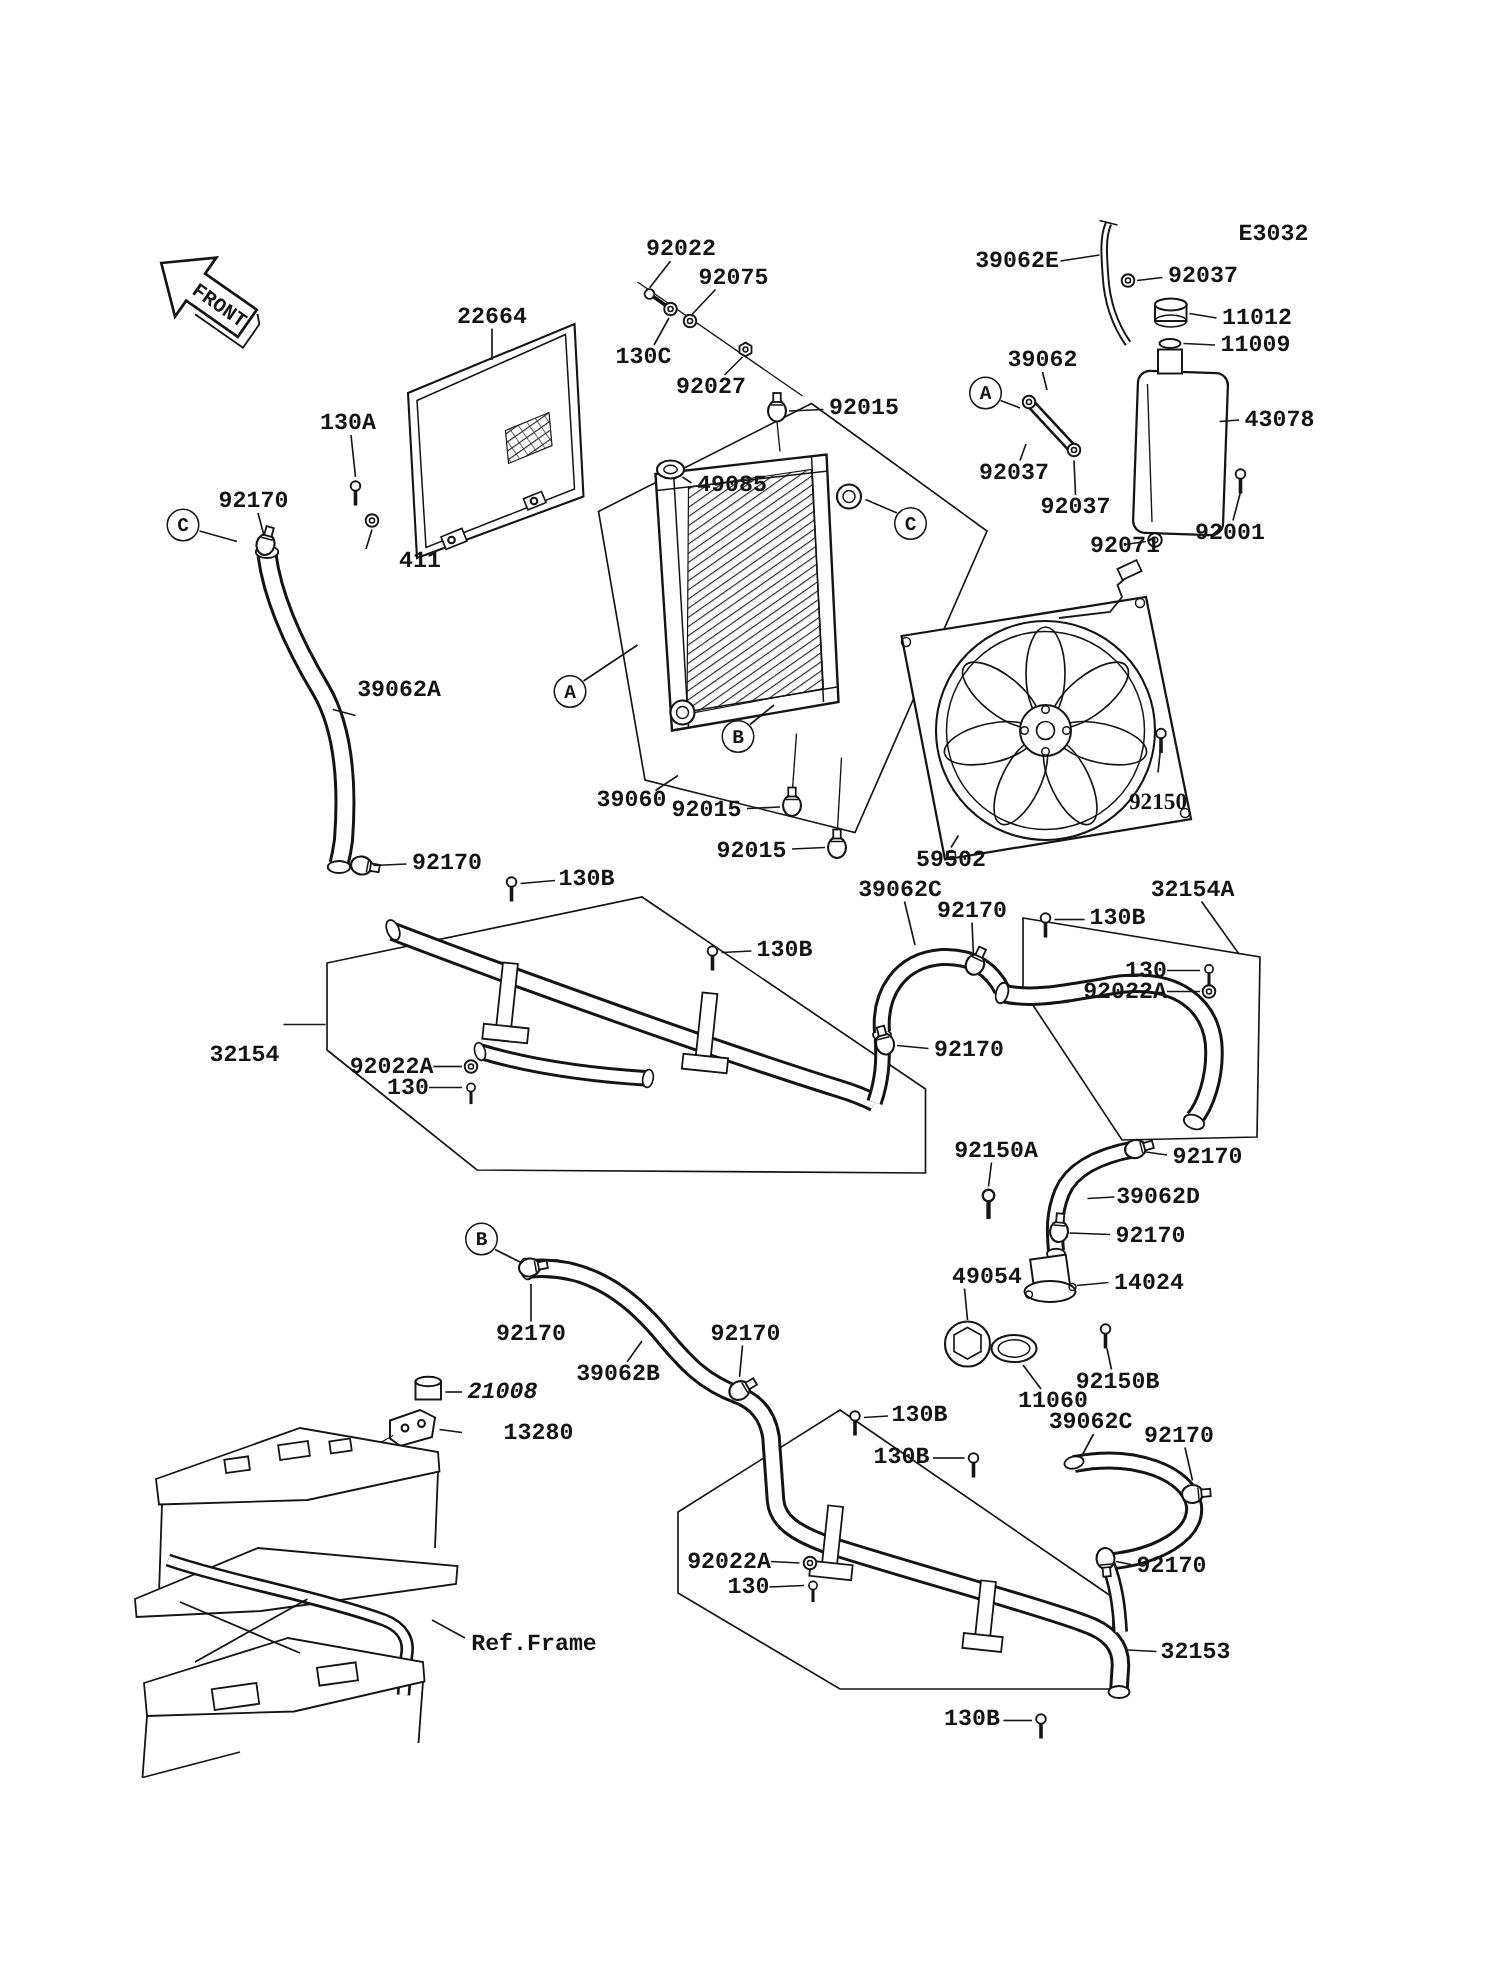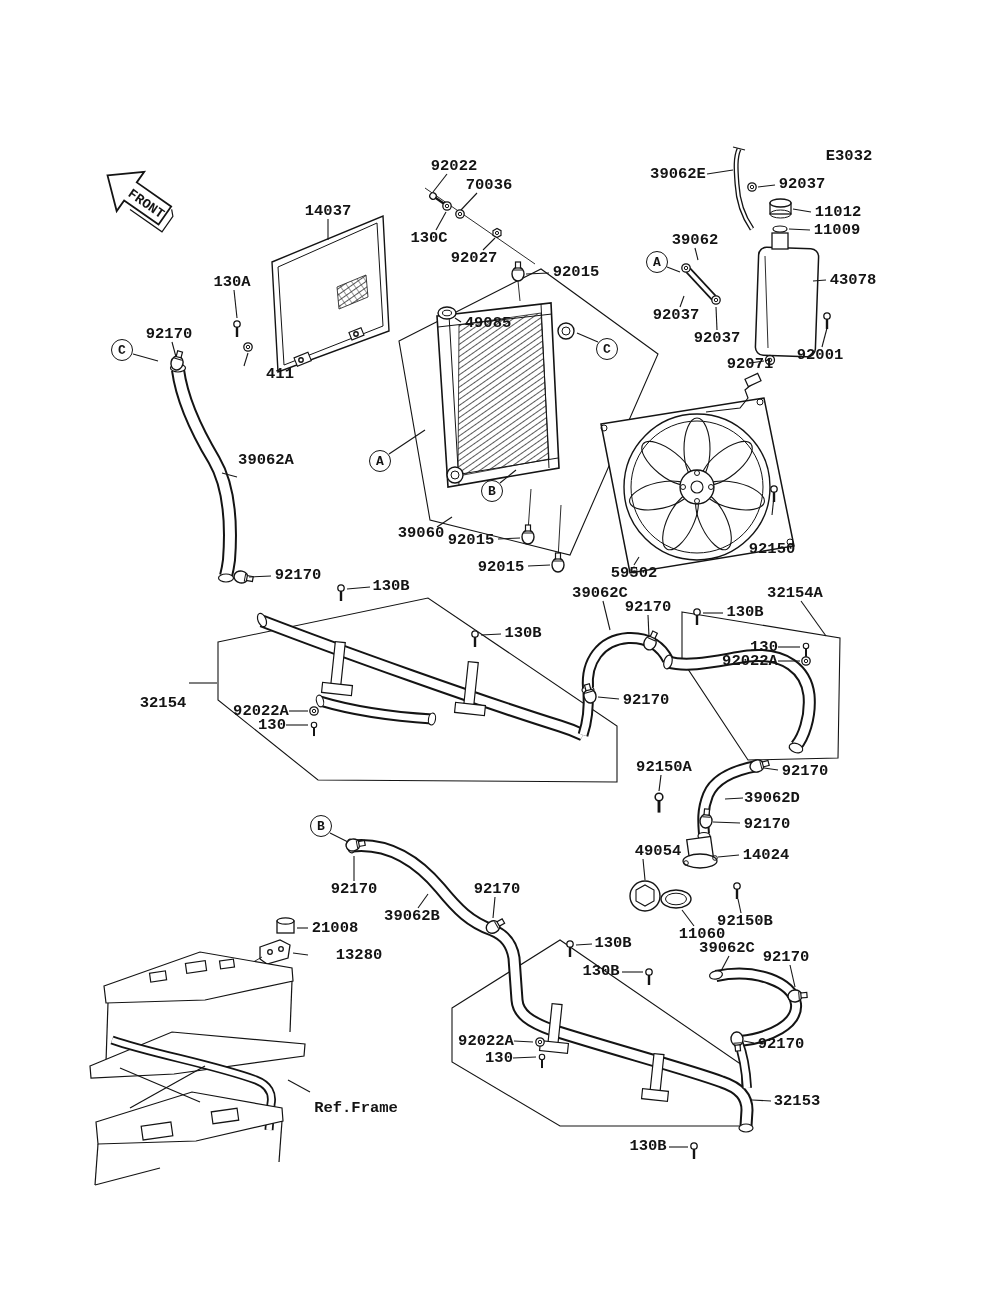--- a/index.html
+++ b/index.html
@@ -367,43 +367,43 @@
       <polyline points="667,267 680,272" fill="none" stroke="#161616" stroke-width="1.1"></polyline>
       <polyline points="133,354 158,361" fill="none" stroke="#161616" stroke-width="1.1"></polyline>
       <polyline points="598,342 577,333" fill="none" stroke="#161616" stroke-width="1.1"></polyline>
       <polyline points="389,454 425,430" fill="none" stroke="#161616" stroke-width="1.1"></polyline>
       <polyline points="500,483 516,470" fill="none" stroke="#161616" stroke-width="1.1"></polyline>
       <polyline points="330,833 348,842" fill="none" stroke="#161616" stroke-width="1.1"></polyline>
     </svg>
 
 <div class="part-label" style="left: 849px; top: 156px;">E3032</div>
     <div class="part-label" style="left: 454px; top: 166px;">92022</div>
-    <div class="part-label" style="left: 489px; top: 185px;">70036</div>
-    <div class="part-label" style="left: 328px; top: 211px;">14037</div>
+    <div class="part-label" style="left: 489px; top: 185px;">92075</div>
+    <div class="part-label" style="left: 328px; top: 211px;">22664</div>
     <div class="part-label" style="left: 429px; top: 238px;">130C</div>
     <div class="part-label" style="left: 474px; top: 258px;">92027</div>
     <div class="part-label" style="left: 576px; top: 272px;">92015</div>
     <div class="part-label" style="left: 678px; top: 174px;">39062E</div>
     <div class="part-label" style="left: 802px; top: 184px;">92037</div>
     <div class="part-label" style="left: 838px; top: 212px;">11012</div>
     <div class="part-label" style="left: 837px; top: 230px;">11009</div>
     <div class="part-label" style="left: 695px; top: 240px;">39062</div>
     <div class="part-label" style="left: 853px; top: 280px;">43078</div>
     <div class="part-label" style="left: 232px; top: 282px;">130A</div>
     <div class="part-label" style="left: 676px; top: 315px;">92037</div>
     <div class="part-label" style="left: 717px; top: 338px;">92037</div>
     <div class="part-label" style="left: 169px; top: 334px;">92170</div>
     <div class="part-label" style="left: 488px; top: 323px;">49085</div>
     <div class="part-label" style="left: 820px; top: 355px;">92001</div>
     <div class="part-label" style="left: 750px; top: 364px;">92071</div>
     <div class="part-label" style="left: 241px; top: 374px; margin-left: 39px;">411</div>
     <div class="part-label" style="left: 266px; top: 460px;">39062A</div>
     <div class="part-label" style="left: 421px; top: 533px;">39060</div>
     <div class="part-label" style="left: 471px; top: 540px;">92015</div>
-    <div class="part-label" style="left: 772px; top: 549px;">92150</div>
+    <div class="part-label" style="left: 772px; top: 535px; font-family: Liberation Serif, serif;">92150</div>
     <div class="part-label" style="left: 501px; top: 567px;">92015</div>
     <div class="part-label" style="left: 634px; top: 573px;">59502</div>
     <div class="part-label" style="left: 298px; top: 575px;">92170</div>
     <div class="part-label" style="left: 391px; top: 586px;">130B</div>
     <div class="part-label" style="left: 600px; top: 593px;">39062C</div>
     <div class="part-label" style="left: 648px; top: 607px;">92170</div>
     <div class="part-label" style="left: 745px; top: 612px;">130B</div>
     <div class="part-label" style="left: 795px; top: 593px;">32154A</div>
     <div class="part-label" style="left: 523px; top: 633px;">130B</div>
     <div class="part-label" style="left: 764px; top: 647px;">130</div>
@@ -416,30 +416,30 @@
     <div class="part-label" style="left: 805px; top: 771px;">92170</div>
     <div class="part-label" style="left: 772px; top: 798px;">39062D</div>
     <div class="part-label" style="left: 767px; top: 824px;">92170</div>
     <div class="part-label" style="left: 766px; top: 855px;">14024</div>
     <div class="part-label" style="left: 658px; top: 851px;">49054</div>
     <div class="part-label" style="left: 354px; top: 889px;">92170</div>
     <div class="part-label" style="left: 497px; top: 889px;">92170</div>
     <div class="part-label" style="left: 412px; top: 916px;">39062B</div>
     <div class="part-label" style="left: 702px; top: 934px;">11060</div>
     <div class="part-label" style="left: 745px; top: 921px;">92150B</div>
-    <div class="part-label" style="left: 335px; top: 928px;">21008</div>
+    <div class="part-label" style="left: 335px; top: 928px; font-style: italic;">21008</div>
     <div class="part-label" style="left: 335px; top: 955px; margin-left: 24px;">13280</div>
     <div class="part-label" style="left: 613px; top: 943px;">130B</div>
     <div class="part-label" style="left: 727px; top: 948px;">39062C</div>
     <div class="part-label" style="left: 786px; top: 957px;">92170</div>
     <div class="part-label" style="left: 601px; top: 971px;">130B</div>
     <div class="part-label" style="left: 486px; top: 1041px;">92022A</div>
     <div class="part-label" style="left: 499px; top: 1058px;">130</div>
     <div class="part-label" style="left: 781px; top: 1044px;">92170</div>
-    <div class="part-label" style="left: 356px; top: 1096px; margin-top: 12px;">Ref.Frame</div>
+    <div class="part-label" style="left: 356px; top: 1096px;">Ref.Frame</div>
     <div class="part-label" style="left: 797px; top: 1101px;">32153</div>
     <div class="part-label" style="left: 648px; top: 1146px;">130B</div>
     <div class="callout" style="left: 657px; top: 262px;">A</div>
     <div class="callout" style="left: 122px; top: 350px;">C</div>
     <div class="callout" style="left: 607px; top: 349px;">C</div>
     <div class="callout" style="left: 380px; top: 461px;">A</div>
     <div class="callout" style="left: 492px; top: 491px;">B</div>
     <div class="callout" style="left: 321px; top: 826px;">B</div>
   </div>
 

